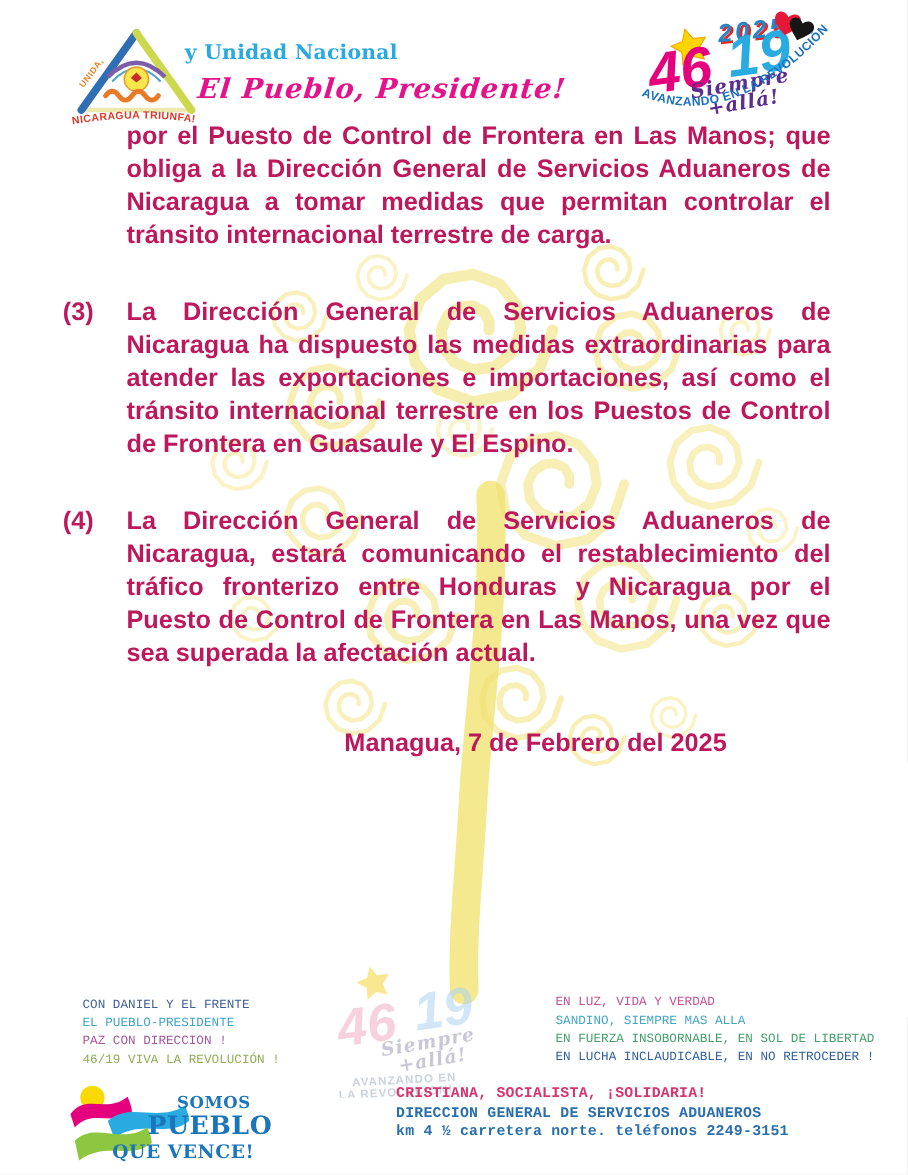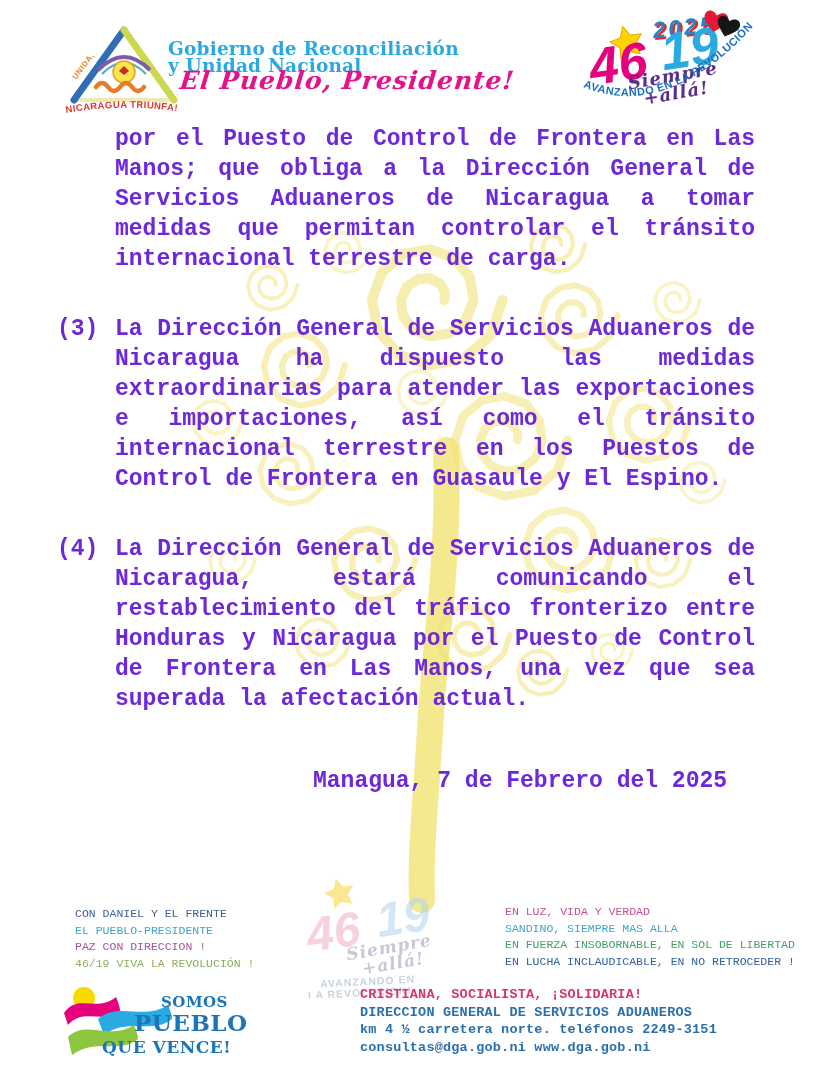--- a/index.html
+++ b/index.html
@@ -14,22 +14,22 @@
   .emblem{position:absolute;left:52px;top:18px;z-index:2;}
   .gov-text{position:absolute;left:168px;top:40px;z-index:2;
             font-family:"DejaVu Serif",serif;font-weight:700;font-size:18.5px;line-height:17px;
             color:#2aa9e0;letter-spacing:.2px;}
   .pueblo{position:absolute;left:180px;top:66px;z-index:3;
           font-family:"DejaVu Serif",serif;font-style:italic;font-weight:700;font-size:25px;
           color:#e4128b;letter-spacing:1px;transform:skewX(-6deg);white-space:nowrap;}
   .logo4619{position:absolute;left:575px;top:5px;z-index:2;}
 
   
-  .doc-body{position:absolute;left:57px;top:124px;z-index:2;color:#6d28d9;
-            font-family:Liberation Mono, monospace;font-weight:700;font-size:23px;line-height:30px;}
+  .doc-body{position:absolute;left:57px;top:108px;z-index:2;color:#be185d;
+            font-family:Liberation Sans, sans-serif;font-weight:700;font-size:23px;line-height:30px;}
   .para{text-align:justify;}
   .opening{margin:0 0 40px 58px;width:640px;}
   .item{position:relative;padding-left:58px;width:640px;margin-bottom:40px;}
   .item .num{position:absolute;left:0;top:0;}
   .dateline{margin-top:52px;margin-left:256px;white-space:nowrap;}
 
   
   .slogans{position:absolute;z-index:2;font-family:"Liberation Mono",monospace;
            font-size:11.5px;line-height:16.5px;white-space:nowrap;}
   .slogans-left{left:75px;top:906px;}
@@ -105,21 +105,20 @@
     <path d="M 67 53 l 5 -5 l 5 5 l -5 4 z" fill="#cc2a2a"></path>
     <path d="M 44 69 q 6 -8 12 0 t 12 0 t 12 0 t 12 0" stroke="#e87b28" stroke-width="4.5" fill="none" stroke-linecap="round"></path>
     <text class="t-unida" transform="translate(24 62) rotate(-53)">UNIDA,</text>
     <path id="curveN" d="M 14 95 Q 72 85 130 94" fill="none"></path>
     <text class="t-triunfa">
       <textPath href="#curveN">NICARAGUA TRIUNFA!</textPath>
     </text>
   </svg>
 
   <div class="gov-text">
-    <div>Gobierno de Reconciliación</div>
     <div>y Unidad Nacional</div>
   </div>
   <div class="pueblo">El Pueblo, Presidente!</div>
 
   <svg class="logo4619" width="245" height="112" viewBox="0 0 245 112">
     <text class="t-2025-sh" x="80" y="32" transform="rotate(-6 110 28)">2025</text>
     <text class="t-2025" x="78" y="30" transform="rotate(-6 110 28)">2025</text>
     <path transform="translate(52 38) rotate(-15)" fill="#ffd400" stroke="#f0a500" stroke-width="1" d="M0,-17 L4.99,-6.87 L16.17,-5.25 L8.09,2.62 L9.99,13.75 L0,8.5 L-9.99,13.75 L-8.09,2.62 L-16.17,-5.25 L-4.99,-6.87 Z"></path>
     <text class="t-46" x="14" y="74" transform="rotate(-8 60 55)">46</text>
     <text class="t-19" x="86" y="62" transform="rotate(-8 110 45)">19</text>
@@ -180,16 +179,15 @@
     <path fill="#8dc63f" d="M 8 54 C 26 36 50 58 74 42 C 76 47 78 52 78 56 C 58 72 36 54 12 72 Z"></path>
     <text class="t-somos1" x="101" y="24">SOMOS</text>
     <text class="t-somos2" x="74" y="48">PUEBLO</text>
     <text class="t-somos3" x="42" y="70">QUE VENCE!</text>
   </svg>
 
   <div class="org-block">
     <div style="color: rgb(214, 53, 110);">CRISTIANA, SOCIALISTA, ¡SOLIDARIA!</div>
     <div style="color: rgb(42, 111, 173);">DIRECCION GENERAL DE SERVICIOS ADUANEROS</div>
     <div style="color: rgb(42, 111, 173);">km 4 ½ carretera norte. teléfonos 2249-3151</div>
-    <div style="color: rgb(42, 111, 173);">consultas@dga.gob.ni www.dga.gob.ni</div>
   </div>
 
 </div>
 
 </body></html>

